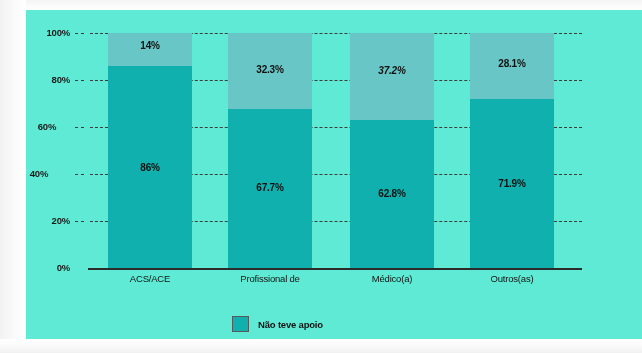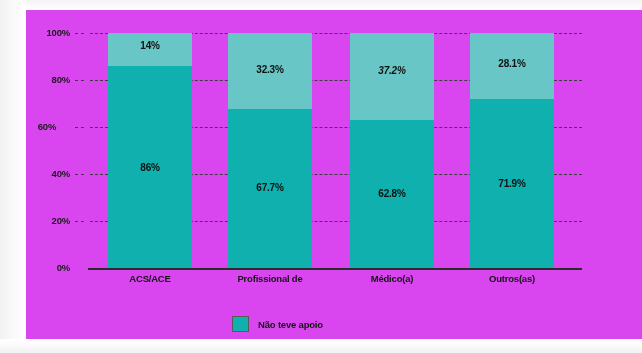--- a/index.html
+++ b/index.html
@@ -7,21 +7,21 @@
     padding: 0;
     background: #ffffff;
   }
   body {
     font-family: "Liberation Sans", sans-serif;
   }
   #root {
     position: relative;
     width: 642px;
     height: 353px;
-    background: #d946ef;
+    background: #5eead4;
     overflow: hidden;
   }
   
   .edge-left {
     position: absolute;
     left: 0; top: 0;
     width: 26px; height: 353px;
     background: linear-gradient(to right, #f2f2f2 0%, #fafafa 55%, #ffffff 100%);
   }
   .edge-bottom {
@@ -100,21 +100,21 @@
     color: #111111;
     letter-spacing: -0.2px;
   }
 
   
   .cat-label {
     position: absolute;
     width: 120px;
     text-align: center;
     font-size: 9.5px;
-    font-weight: bold;
+    font-weight: normal;
     color: #141414;
     line-height: 11.5px;
     letter-spacing: -0.2px;
   }
 
   
   #legend {
     position: absolute;
     left: 0;
     top: 316px;
@@ -152,21 +152,21 @@
   <div class="edge-left"></div>
   <div class="edge-bottom"></div>
 
   <div id="yaxis">
       <div class="ylabel" style="left: 24px; top: 27px;">100%</div>
       <div class="ytick-dash" style="left: 75px; top: 33px;"></div>
       <div class="ylabel" style="left: 24px; top: 74px;">80%</div>
       <div class="ytick-dash" style="left: 75px; top: 80px;"></div>
       <div class="ylabel" style="left: 24px; top: 121px; text-align: center;">60%</div>
       <div class="ytick-dash" style="left: 75px; top: 127px;"></div>
-      <div class="ylabel" style="left: 24px; top: 168px;">40%</div>
+      <div class="ylabel" style="left: 16px; top: 168px; text-align: center;">40%</div>
       <div class="ytick-dash" style="left: 75px; top: 174px;"></div>
       <div class="ylabel" style="left: 24px; top: 215px;">20%</div>
       <div class="ytick-dash" style="left: 75px; top: 221px;"></div>
       <div class="ylabel" style="left: 24px; top: 262px;">0%</div>
     </div>
 
   <div id="plot">
     <div id="gridlines">
         <div class="gridline" style="top: 0px;"></div>
         <div class="gridline" style="top: 47px;"></div>

